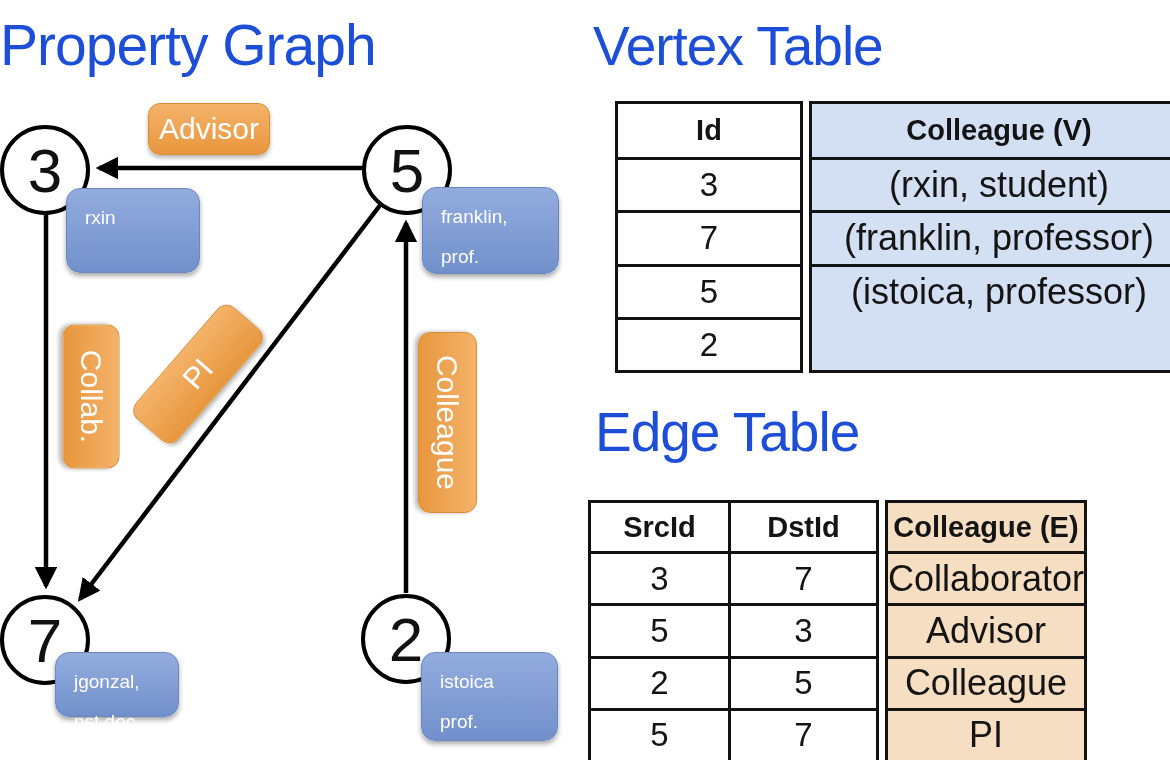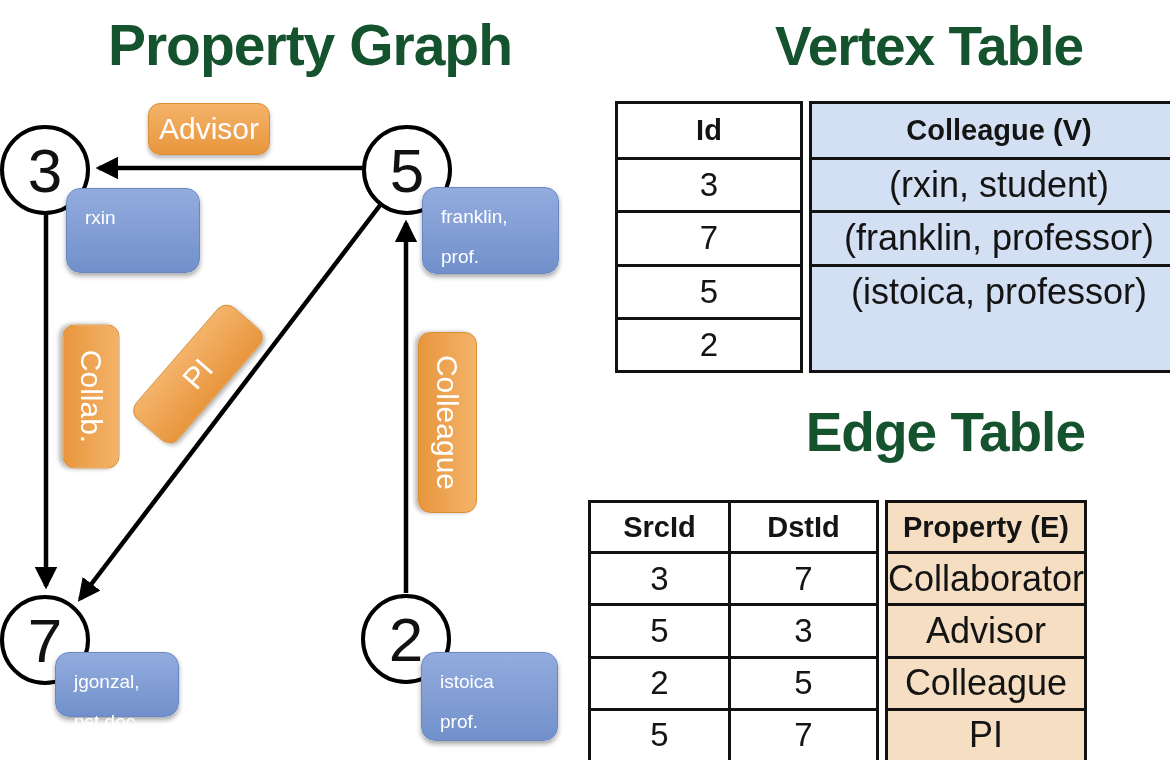--- a/index.html
+++ b/index.html
@@ -11,23 +11,23 @@
     height: 760px;
     background: #ffffff;
     overflow: hidden;
     font-family: "Liberation Sans", sans-serif;
     color: #161616;
   }
 
   
   .title {
     position: absolute;
-    text-align: right;
-    font-weight: 700;
-    color: #14532d;
+    text-align: left;
+    font-weight: 400;
+    color: #1d4ed8;
     letter-spacing: -1px;
     white-space: nowrap;
   }
   .title-graph  { left: 0;   top: 12px;  width: 512px; font-size: 57px; }
   .title-vertex { left: 593px; top: 14px;  width: 490px; font-size: 55px; }
   .title-edge   { left: 595px; top: 400px; width: 490px; font-size: 55px; }
 
   
   svg.edges { position: absolute; left: 0; top: 0; }
 
@@ -209,21 +209,21 @@
       <div class="cell num">3</div>
       <div class="cell num">7</div>
       <div class="cell num">5</div>
       <div class="cell num">3</div>
       <div class="cell num">2</div>
       <div class="cell num">5</div>
       <div class="cell num">5</div>
       <div class="cell num">7</div>
     </div>
     <div class="subtable et-prop">
-      <div class="cell th">Property (E)</div>
+      <div class="cell th">Colleague (E)</div>
       <div class="cell">Collaborator</div>
       <div class="cell">Advisor</div>
       <div class="cell">Colleague</div>
       <div class="cell">PI</div>
     </div>
   </div>
 
 </div>
 
 </body></html>

